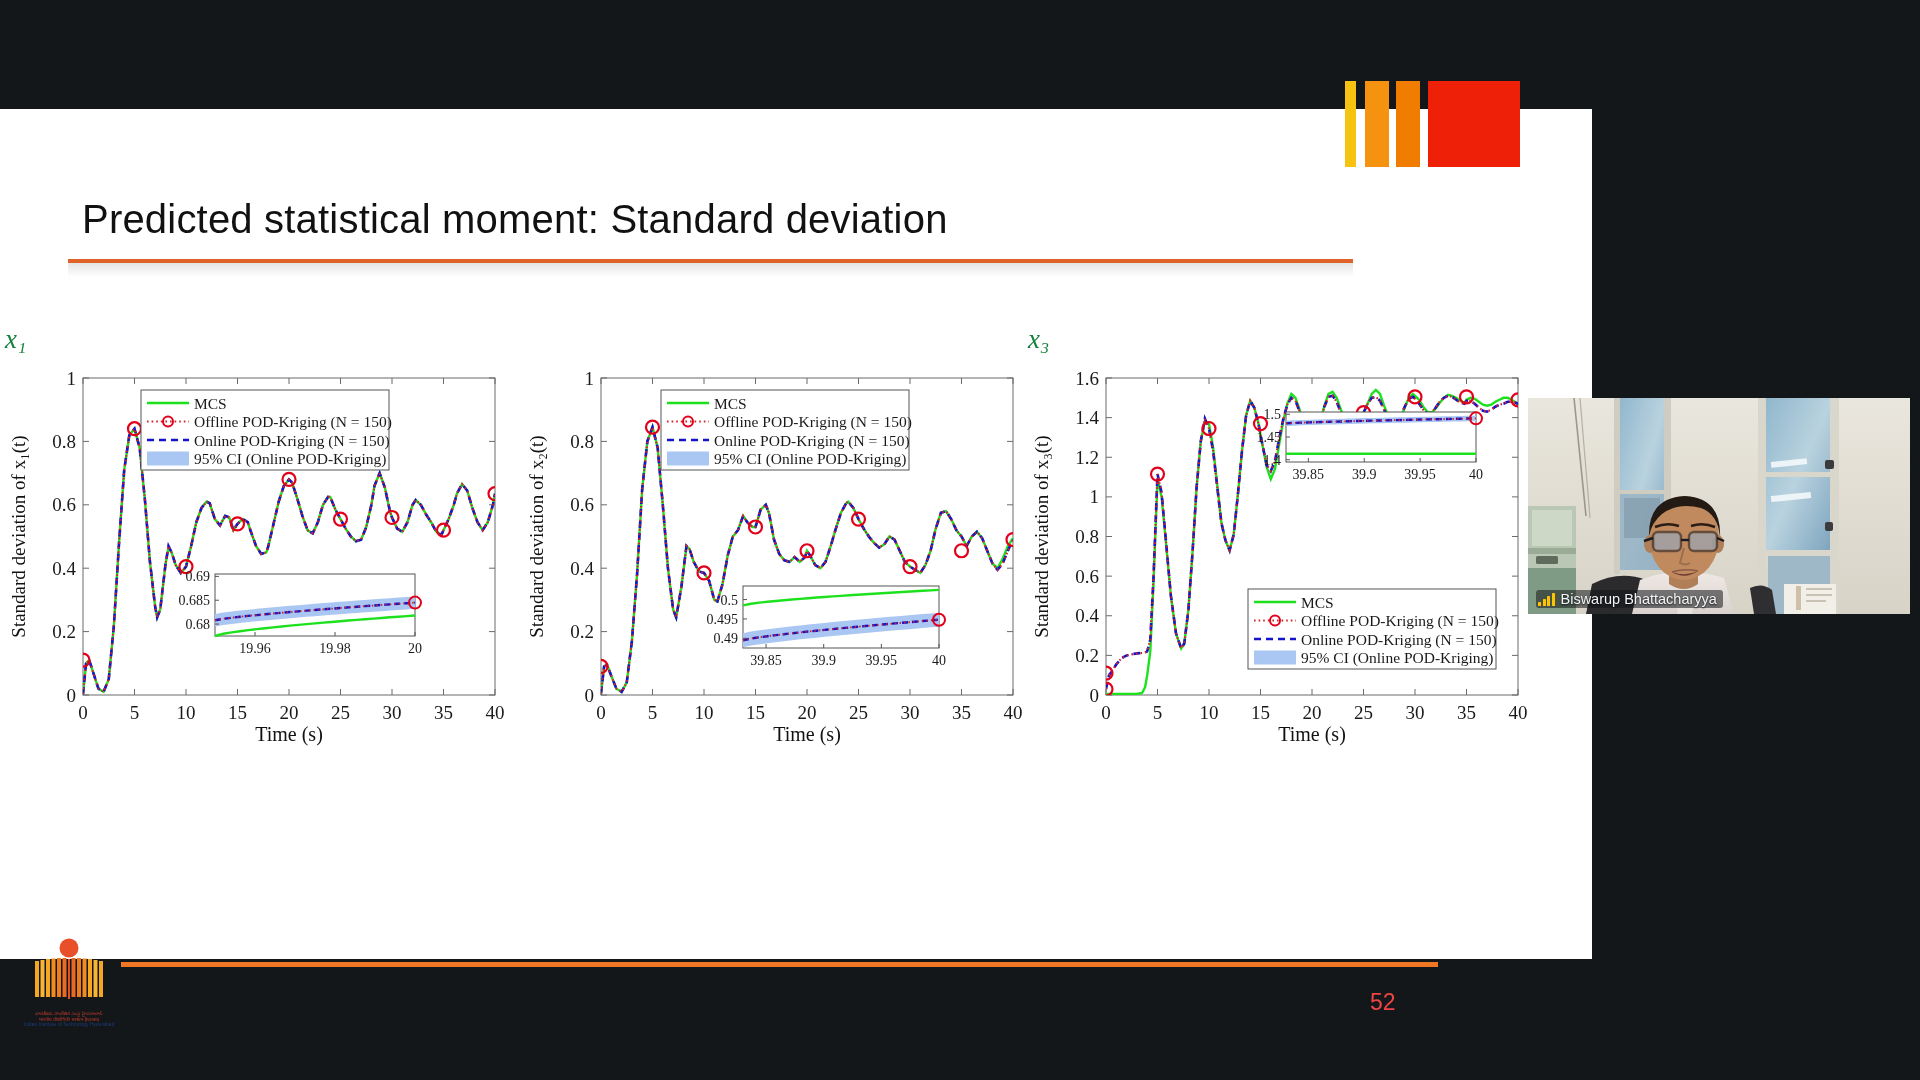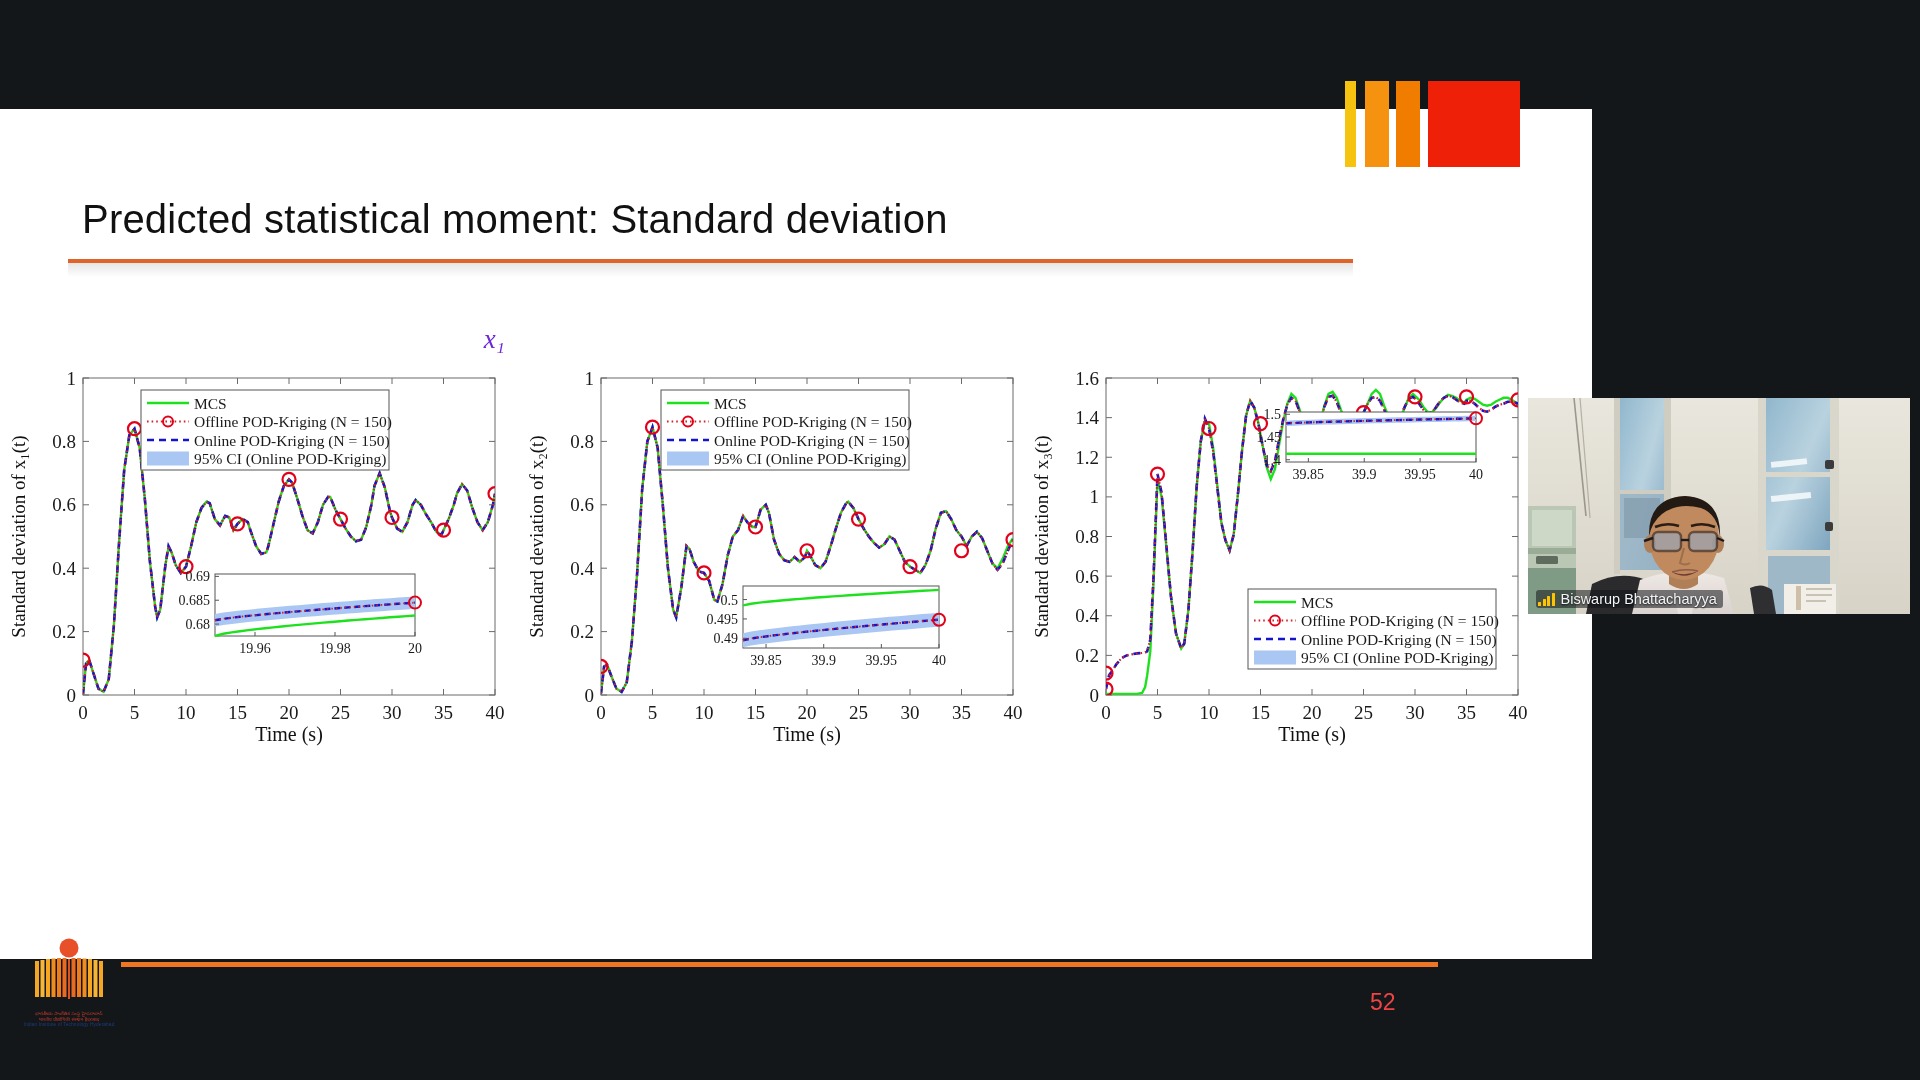--- a/index.html
+++ b/index.html
@@ -64,22 +64,22 @@
   .logo-cap div.en { color: #1d3c7a; font-size: 4.8px; }
 
   
   #figrow { position: absolute; left: 0px; top: 215px; width: 1520px; height: 430px; }
   .panel { position: absolute; top: 0; width: 500px; height: 430px; }
   .panel.p1 { left: 5px; }
   .panel.p2 { left: 523px; }
   .panel.p3 { left: 1028px; }
   .panel-title {
     position: absolute; top: 0; left: 0; width: 100%;
-    text-align: right; font-family: "Liberation Serif", serif;
-    font-size: 27px; font-style: italic; color: #6d28d9;
+    text-align: left; font-family: "Liberation Serif", serif;
+    font-size: 27px; font-style: italic; color: #15803d;
   }
   .plot-wrap { position: absolute; left: 0; top: 40px; width: 500px; height: 385px; }
   .plot-wrap svg { display: block; }
 
   
   #webcam {
     position: absolute; left: 1528px; top: 398px;
     width: 382px; height: 216px;
     background: #1d4ed8; overflow: hidden; text-decoration: underline;
   }
@@ -319,20 +319,21 @@
                 <text x="191" y="63" font-family="&quot;Liberation Serif&quot;, serif" font-size="15.5" fill="#1a1a1a">Offline POD-Kriging (N = 150)</text>
                 <line x1="144" y1="76" x2="186" y2="76" stroke="#1414cc" stroke-width="2.6" stroke-dasharray="7 5"></line>
                 <text x="191" y="81.5" font-family="&quot;Liberation Serif&quot;, serif" font-size="15.5" fill="#1a1a1a">Online POD-Kriging (N = 150)</text>
                 <rect x="144" y="87.5" width="42" height="14" fill="#aac6f2"></rect>
                 <text x="191" y="100" font-family="&quot;Liberation Serif&quot;, serif" font-size="15.5" fill="#1a1a1a">95% CI (Online POD-Kriging)</text>
               </g>
             </svg>
           </div>
         </div>
         <div class="panel p3">
+          <div class="panel-title">x₃</div>
           <div class="plot-wrap">
             <svg width="500" height="385" viewBox="0 0 500 385">
               <rect x="78" y="14" width="412" height="317" fill="#fff" stroke="#6b6b6b" stroke-width="1"></rect>
               <line x1="78" y1="331" x2="78" y2="325" stroke="#6b6b6b" stroke-width="1"></line>
               <line x1="78" y1="14" x2="78" y2="20" stroke="#6b6b6b" stroke-width="1"></line>
               <text x="78" y="355" text-anchor="middle" font-family="&quot;Liberation Serif&quot;, serif" font-size="19" fill="#1a1a1a">0</text>
               <line x1="129.5" y1="331" x2="129.5" y2="325" stroke="#6b6b6b" stroke-width="1"></line>
               <line x1="129.5" y1="14" x2="129.5" y2="20" stroke="#6b6b6b" stroke-width="1"></line>
               <text x="129.5" y="355" text-anchor="middle" font-family="&quot;Liberation Serif&quot;, serif" font-size="19" fill="#1a1a1a">5</text>
               <line x1="181" y1="331" x2="181" y2="325" stroke="#6b6b6b" stroke-width="1"></line>

